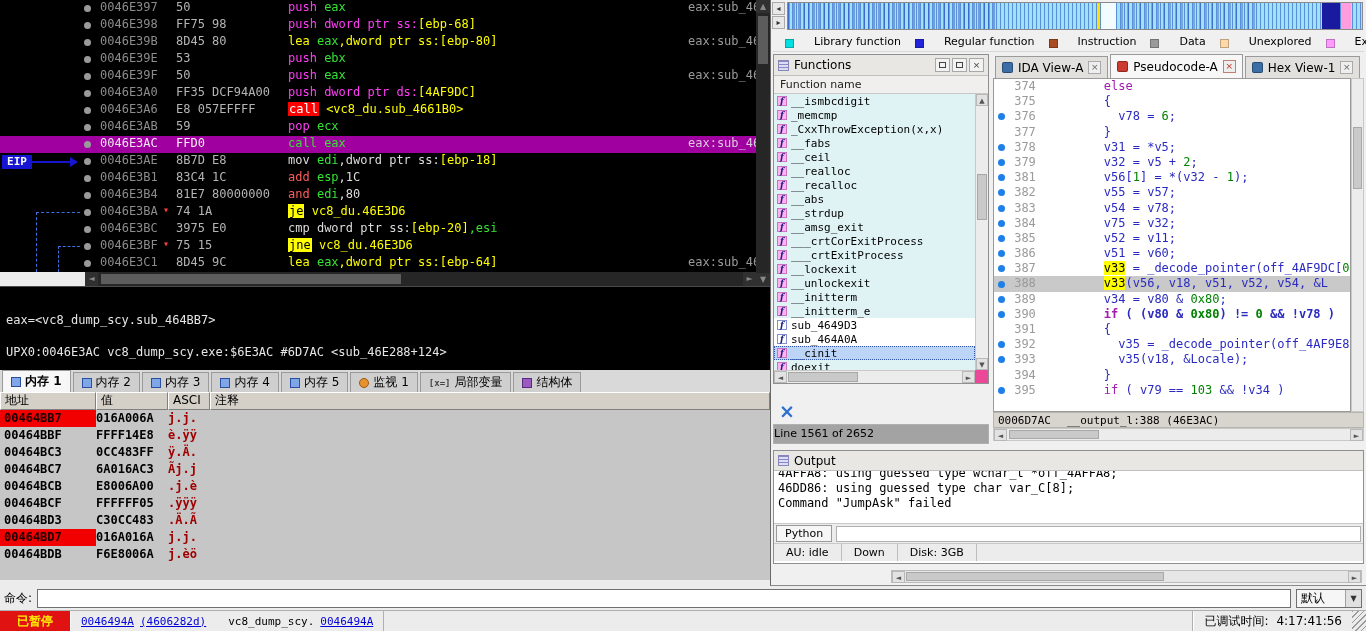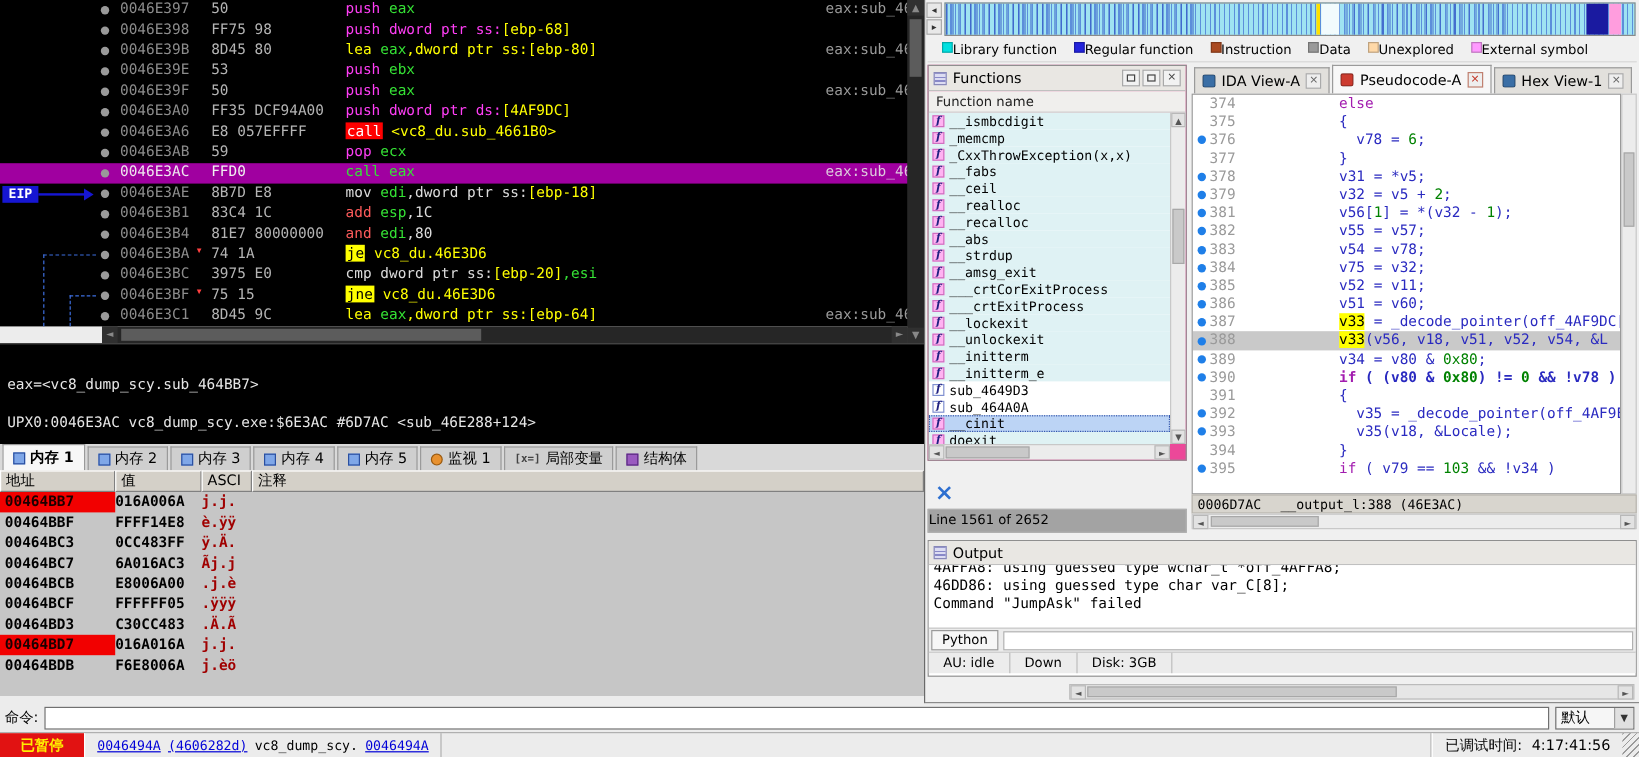--- a/index.html
+++ b/index.html
@@ -95,21 +95,21 @@
   #navband::before{content:"";position:absolute;inset:0;background:repeating-linear-gradient(90deg,rgba(10,40,190,.45) 0 1px,transparent 1px 4px)}
   .nb-cluster1{position:absolute;left:0;top:0;bottom:0;width:36%;background:repeating-linear-gradient(90deg,rgba(12,36,180,.35) 0 2px,transparent 2px 5px)}
   .nb-cluster2{position:absolute;left:58%;top:0;bottom:0;width:24%;background:repeating-linear-gradient(90deg,rgba(12,36,180,.3) 0 2px,transparent 2px 6px)}
   .nb-gap{position:absolute;left:54.6%;top:0;bottom:0;width:2.6%;background:#f2fbfd}
   .nb-cursor{position:absolute;left:53.8%;top:0;bottom:0;width:3px;background:#ffe000}
   .nb-navy{position:absolute;left:93%;top:0;bottom:0;width:3.2%;background:#1a1aa0}
   .nb-pink{position:absolute;left:96.4%;top:0;bottom:0;width:1.6%;background:#ff9dde}
 
   #legend{position:absolute;left:2px;top:32px;right:2px;height:20px;display:flex;align-items:center;gap:14px;
     padding-left:12px;font-size:11px;background:#f0f0f0;border-bottom:1px solid #d8d8d8;white-space:nowrap}
-  .lg{display:flex;align-items:flex-start;gap:0}
+  .lg{display:flex;align-items:flex-end;gap:20px}
   .lg i{width:9px;height:9px;display:inline-block;border:1px solid rgba(0,0,0,.25)}
 
   
   #fnwin{position:absolute;left:2px;top:54px;width:216px;height:330px;background:#ec4899;border:1px solid #8f8f8f}
   #fn-title{height:21px;background:#e9e7e3;border-bottom:1px solid #c0c0c0;display:flex;align-items:center;padding:0 4px;gap:5px;font-size:12px}
   .panel-ico{width:11px;height:11px;background:#dcdcf2;border:1px solid #8888b8;
     background-image:repeating-linear-gradient(180deg,#8888c8 0 1px,transparent 1px 3px)}
   .fn-btns{margin-left:auto;display:flex;gap:2px}
   .fn-btn{width:15px;height:14px;border:1px solid #a8a8a8;background:#f2f2f2;font-size:9px;line-height:12px;text-align:center;color:#444}
   .fn-btn .sq{display:inline-block;width:7px;height:6px;border:1px solid #444;margin-top:3px}
@@ -137,21 +137,21 @@
   .vtab-ico{width:11px;height:11px;border-radius:2px;border:1px solid rgba(0,0,0,.3)}
   .vtab-x{width:13px;height:13px;border:1px solid #aaa;background:#eee;font-size:9px;line-height:11px;text-align:center;color:#666}
   .vtab.active .vtab-x{color:#c03020;border-color:#c08070}
 
   #pseudo{position:absolute;left:222px;top:78px;right:15px;height:334px;background:#fff;border:1px solid #9a9a9a;
     overflow:hidden;font:12px "DejaVu Sans Mono",monospace}
   .pline{height:15.2px;line-height:15.2px;display:flex;white-space:pre}
   .pline.cur{background:#c9c9c9}
   .p-dot{flex:0 0 14px;display:flex;align-items:center;justify-content:center}
   .dotc{width:7px;height:7px;border-radius:50%;background:#1f7fe8;display:inline-block}
-  .p-num{flex:0 0 34px;text-align:left;color:#9a9a9a;margin-right:16px}
+  .p-num{flex:0 0 34px;text-align:center;color:#9a9a9a;margin-right:4px}
   .p-code{color:#2a2ac0}
   .pt-k{color:#a21caf}
   .pt-n{color:#008200}
   .pt-h{background:#ffff00;color:#000}
 
   #p-vscroll{position:absolute;right:2px;top:78px;width:13px;height:334px;background:#ececec;border:1px solid #c8c8c8}
   #p-vthumb{position:absolute;left:1px;top:48px;width:9px;height:62px;background:#c9c9c9;border:1px solid #a8a8a8}
   #p-status{position:absolute;left:222px;top:412px;right:2px;height:16px;background:#d8d5ce;border:1px solid #b8b5ae;
     font:11px "DejaVu Sans Mono",monospace;display:flex;gap:16px;padding-left:4px;align-items:center;white-space:nowrap}
   #p-hscroll{position:absolute;left:222px;top:428px;right:2px;height:13px;background:#ececec;border:1px solid #c8c8c8}
@@ -279,21 +279,21 @@
       <span id="cmd-dd-label">默认</span>
       <span id="cmd-dd-btn">▼</span>
     </div>
   </div>
 
   <div id="statusbar">
     <div id="st-paused">已暂停</div>
     <div id="st-links">
       <span class="lnk">0046494A</span>
       <span class="lnk">(4606282d)</span>
-      <span style="margin-left:0">vc8_dump_scy.</span>
+      <span style="margin-left:16px">vc8_dump_scy.</span>
       <span class="lnk">0046494A</span>
     </div>
     <div id="st-filler"></div>
     <div id="st-time">
       <span>已调试时间:</span>
       <span>4:17:41:56</span>
     </div>
     <div id="st-grip"></div>
   </div>
 </div>

